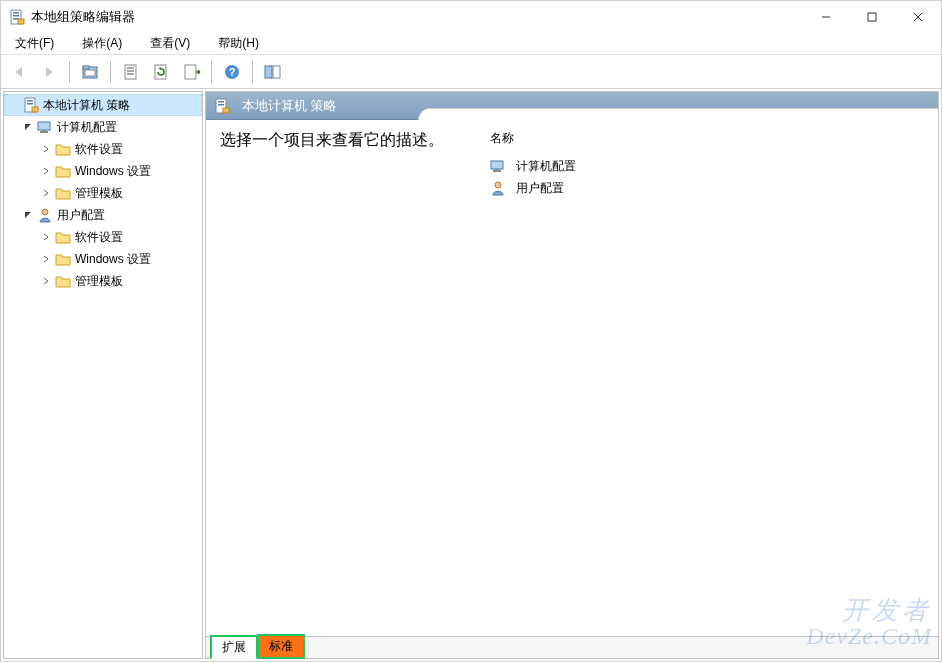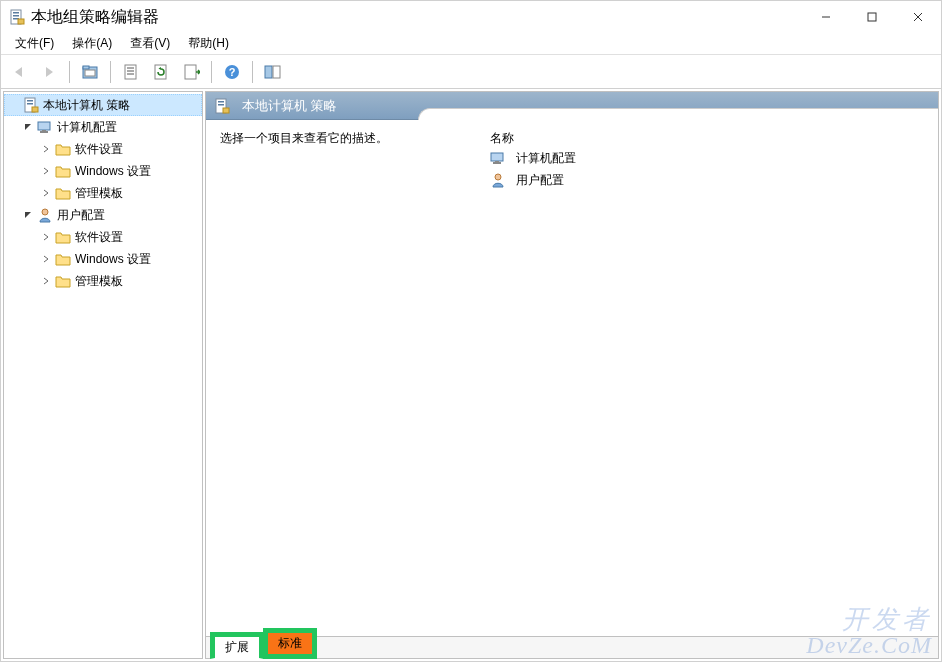--- a/index.html
+++ b/index.html
@@ -23,35 +23,35 @@
       height: 32px;
       display: flex;
       align-items: center;
       padding: 0 0 0 8px;
       background: #fff;
     }
     .titlebar .app-icon {
       width: 16px; height: 16px;
       margin-right: 6px;
     }
-    .titlebar .title { flex: 1; font-size: 16px; }
+    .titlebar .title { flex: 1; font-size: 13px; }
     .winctrl { display: flex; height: 100%; }
     .winctrl div {
       width: 46px; height: 100%;
       display: flex; align-items: center; justify-content: center;
       font-family: "Segoe MDL2 Assets", sans-serif;
       font-size: 10px;
       color: #333;
     }
     .menubar {
       height: 22px;
       display: flex;
       align-items: center;
       padding: 0 6px;
-      gap: 2px;
+      gap: 12px;
       border-bottom: 1px solid #e0e0e0;
     }
     .menubar .menu-item {
       padding: 2px 8px;
       font-size: 12px;
     }
     .toolbar {
       height: 34px;
       display: flex;
       align-items: center;
@@ -138,50 +138,50 @@
       border-top-left-radius: 12px;
       border-left: 1px solid #ccc;
       border-top: 1px solid #ccc;
     }
     .detail-body {
       flex: 1;
       display: flex;
       padding: 10px 14px;
       gap: 40px;
     }
-    .desc-col { width: 230px; font-size: 12px; }
+    .desc-col { width: 230px; font-size: 16px; }
     .list-col { flex: 1; }
-    .col-header { font-size: 12px; }
+    .col-header { font-size: 12px; margin-bottom: 8px; }
     .list-item {
       display: flex; align-items: center;
       height: 22px; gap: 6px;
       font-size: 12px;
     }
     .tabstrip {
       height: 22px;
       display: flex;
       align-items: flex-end;
       padding-left: 4px;
       border-top: 1px solid #c0c0c0;
       background: #f6f6f6;
     }
     .tab {
       padding: 2px 10px;
       font-size: 12px;
-      border: 5px solid #22c55e;
+      border: 2px solid #22c55e;
       background: #fff;
       margin-right: -1px;
       position: relative;
       top: 1px;
     }
     .tab.active { background: #fff; border-bottom: 1px solid #fff; }
     .tab.inactive { background: #f97316; margin-top: 24px; }
     .watermark {
       position: absolute;
-      right: 10px; bottom: 4px;
+      right: 10px; bottom: 13px;
       color: rgba(70, 120, 200, 0.28);
       font-style: italic;
       font-family: "Times New Roman", serif;
       font-size: 22px;
       text-align: right;
       line-height: 1.05;
       pointer-events: none;
     }
     .watermark .l1 { font-size: 26px; letter-spacing: 4px; }
     .watermark .l2 { font-size: 24px; letter-spacing: 1px; }

